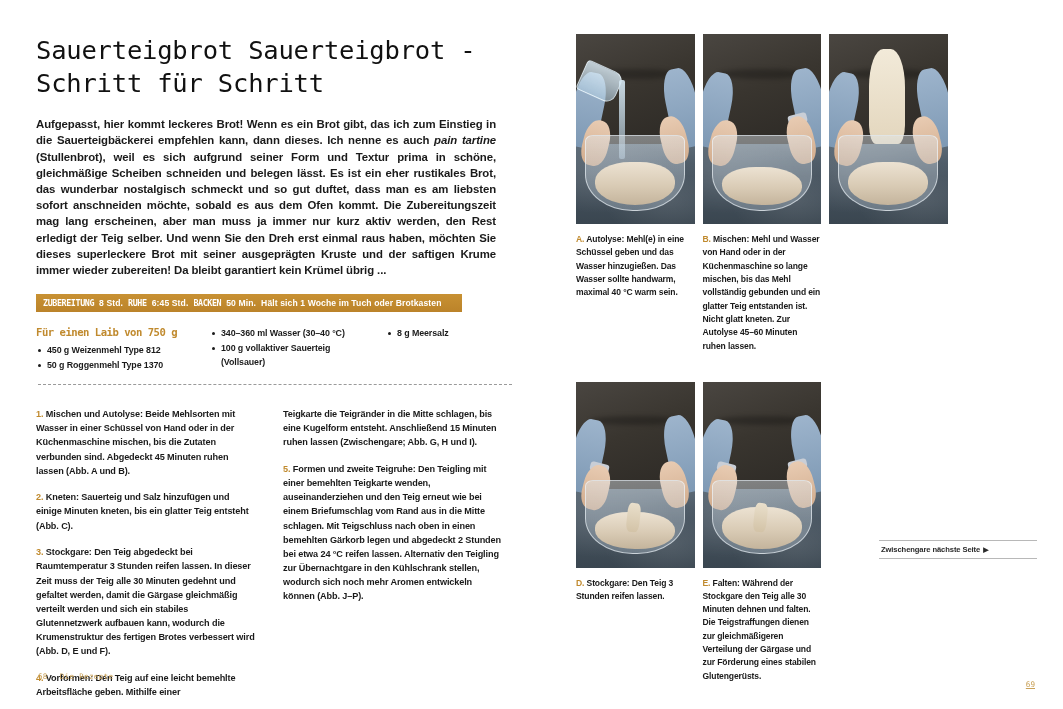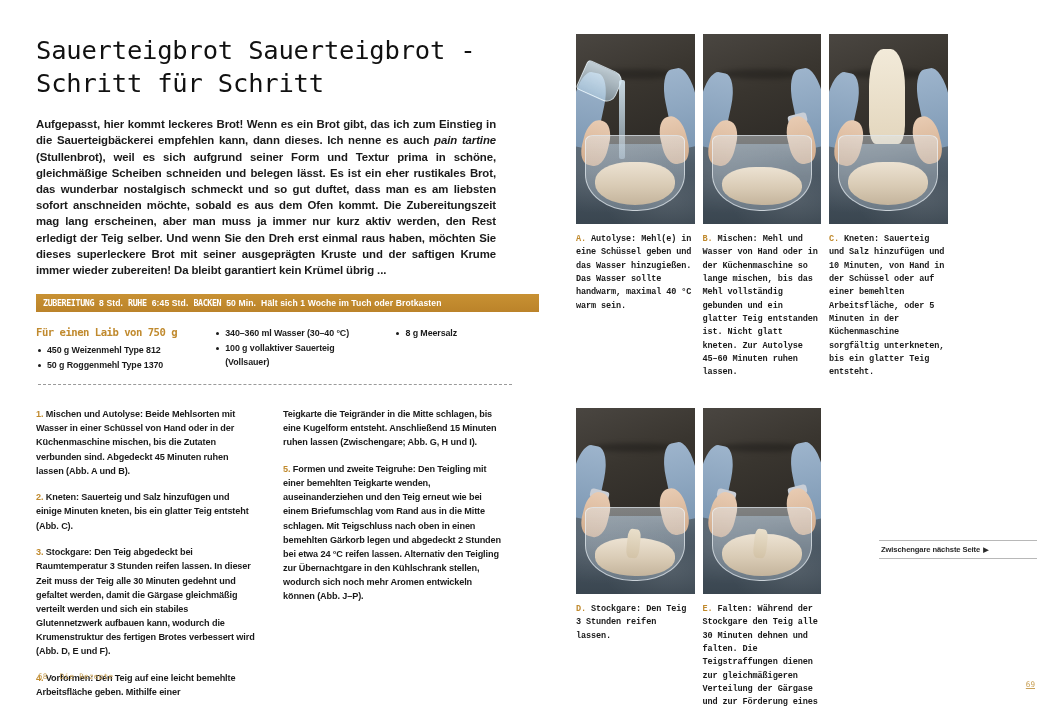--- a/index.html
+++ b/index.html
@@ -45,34 +45,34 @@
     background: #c08a2e;
     background: linear-gradient(180deg,#c89133 0%,#bb832a 100%);
     color: #ffffff;
     font-size: 8.6px;
     font-weight: bold;
     letter-spacing: 0.1px;
     padding: 4px 7px 4px 7px;
     display: flex;
     align-items: center;
     gap: 5px;
-    width: 503px;
+    width: 426px;
     white-space: nowrap;
     margin-bottom: 14px;
   }
   .timebar .tw {
     font-family: "DejaVu Sans Mono", "Liberation Mono", monospace;
     font-size: 8.4px;
     font-weight: 700;
     letter-spacing: -0.4px;
   }
 
   .ingredients {
     display: flex;
-    gap: 14px;
+    gap: 6px;
     margin-bottom: 12px;
   }
   .ing-col { width: 168px; }
   .ing-col.c2 { width: 170px; }
   .ing-col.c3 { width: 110px; }
   .ing-head {
     font-family: "DejaVu Sans Mono", "Liberation Mono", monospace;
     color: #c08a2e;
     font-size: 10.6px;
     font-weight: 700;
@@ -248,21 +248,20 @@
   .ph-cuff.l { left: 12%; top: 44%; transform: rotate(14deg); }
   .ph-cuff.r { right: 12%; top: 42%; transform: rotate(-14deg); }
 
   .caption {
     font-size: 8.55px;
     line-height: 1.56;
     font-weight: bold;
     color: #1a1a1a;
     margin-top: 9px;
     letter-spacing: -0.12px;
-    font-family: Liberation Mono, monospace;
   }
   .caption .letter { color: #c08a2e; font-weight: bold; }
 
   .row-gap { height: 20px; }
 
   .cont-box {
     position: absolute;
     right: 26px;
     top: 540px;
     width: 158px;
@@ -403,21 +402,20 @@
             <div class="ph-arm l"></div>
             <div class="ph-hand l"></div>
             <div class="ph-starter"></div>
             <div class="ph-arm r"></div>
             <div class="ph-hand r"></div>
             <div class="ph-bowl">
                 <div class="ph-dough"></div>
               </div>
           </div>
         </div>
-        <p class="caption"><span class="letter">C.</span><span> Kneten:</span><span> Sauerteig und Salz hinzufügen und 10 Minuten, von Hand in der Schüssel oder auf einer bemehlten Arbeitsfläche, oder 5 Minuten in der Küchenmaschine sorgfältig unterkneten, bis ein glatter Teig entsteht.</span></p>
       </div>
     </div>
 
     <div class="row-gap"></div>
 
     <div class="photo-row">
 
       <div class="photo-cell">
         <div class="photo lower">
           <div class="ph-bg">

